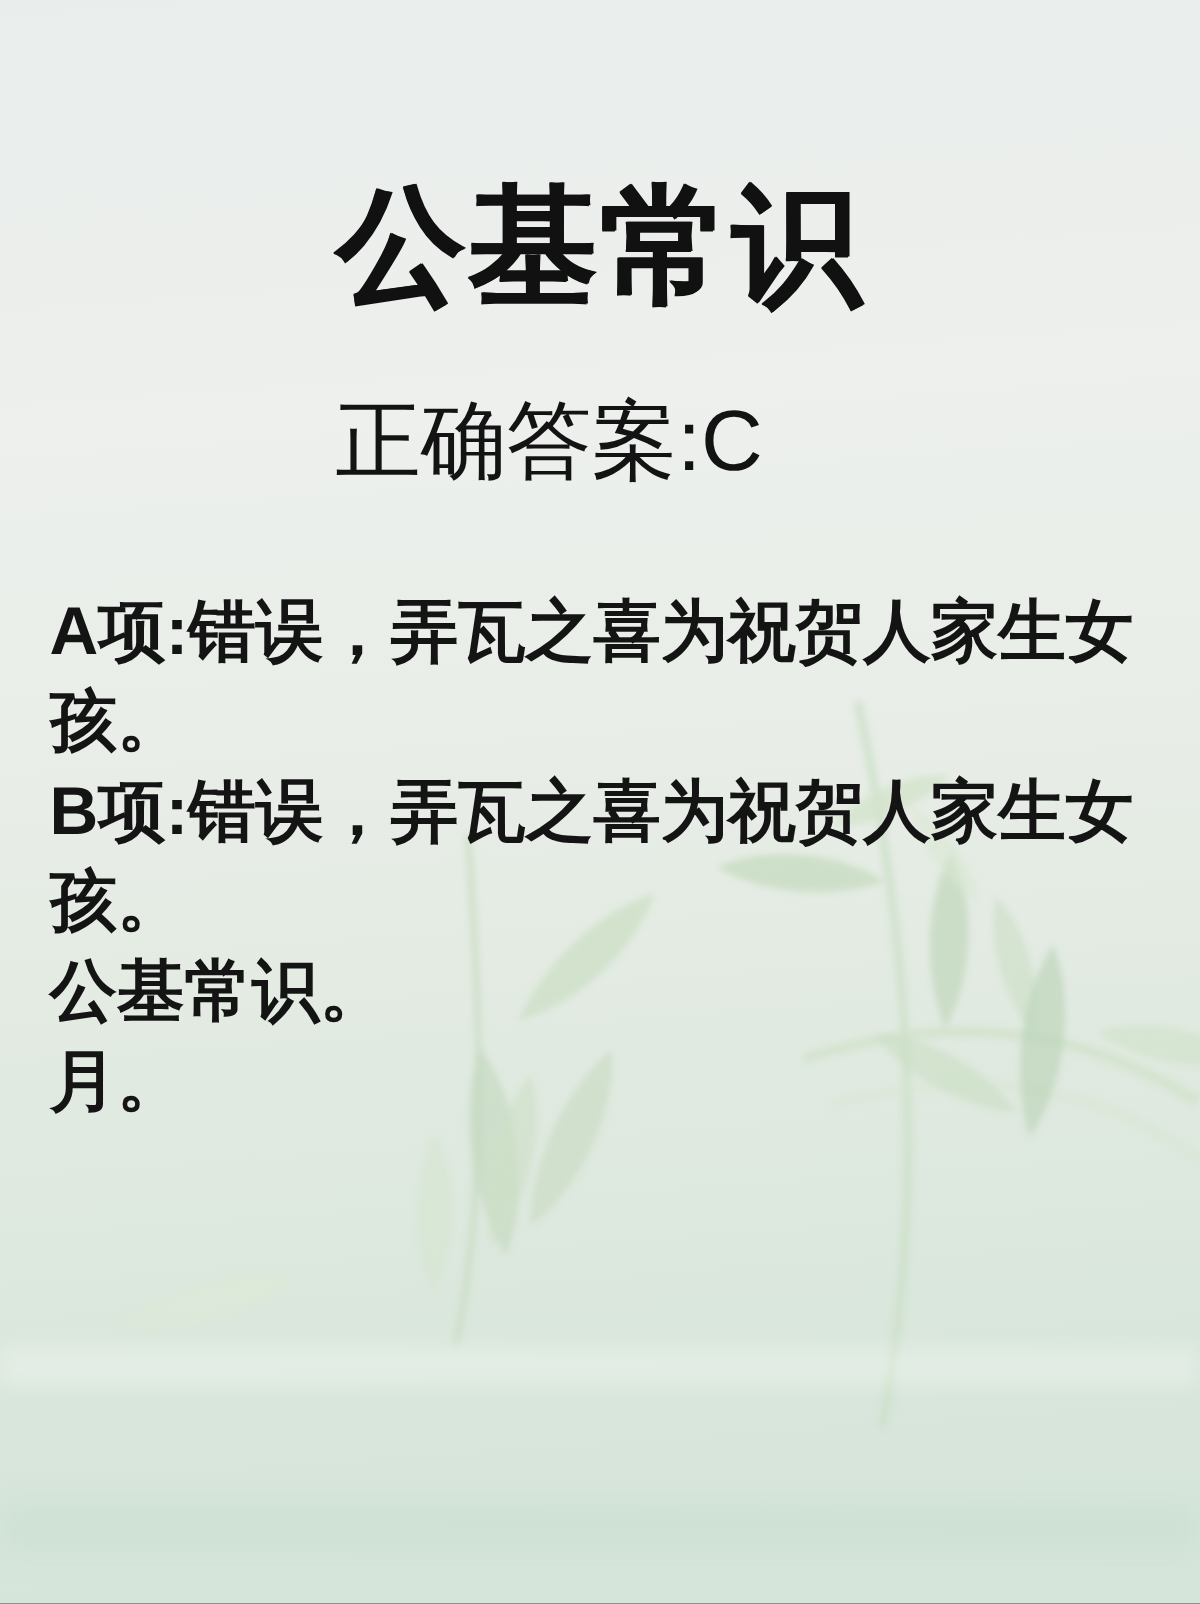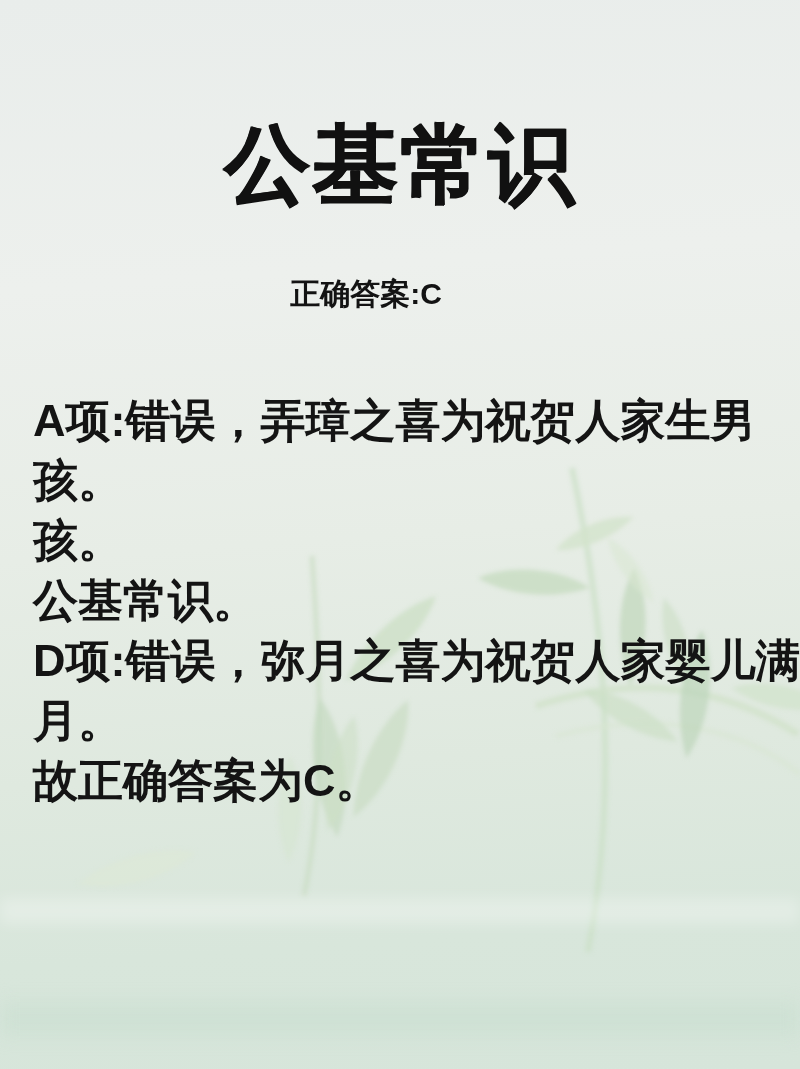--- a/index.html
+++ b/index.html
@@ -51,23 +51,23 @@
     color: #111111;
     z-index: 1;
     text-shadow: 1px 0 0 #111, 0 1px 0 #111;
   }
   .answer-line {
     position: absolute;
     top: 268px;
     left: 0;
     width: 732px;
     text-align: center;
-    font-size: 30px;
+    font-size: 57px;
     line-height: 52px;
-    font-weight: 700;
+    font-weight: 400;
     color: #131313;
     z-index: 1;
   }
   .body-text {
     position: absolute;
     top: 391px;
     left: 33px;
     right: 0;
     z-index: 1;
     font-size: 45px;
@@ -117,22 +117,21 @@
   </svg>
 
   <div class="band b1"></div>
   <div class="band b2"></div>
 
   <h1 class="title">公基常识</h1>
 
   <div class="answer-line">正确答案:C</div>
 
   <div class="body-text">
-    <div class="line">A项:错误，弄璋之喜为祝贺人家生男</div>
+    <div class="line">A项:错误，弄瓦之喜为祝贺人家生女</div>
     <div class="line">孩。</div>
+    <div class="line">B项:错误，弄瓦之喜为祝贺人家生女</div>
     <div class="line">孩。</div>
     <div class="line">公基常识。</div>
-    <div class="line">D项:错误，弥月之喜为祝贺人家婴儿满</div>
     <div class="line">月。</div>
-    <div class="line">故正确答案为C。</div>
   </div>
 
 </div>
 
 </body></html>

